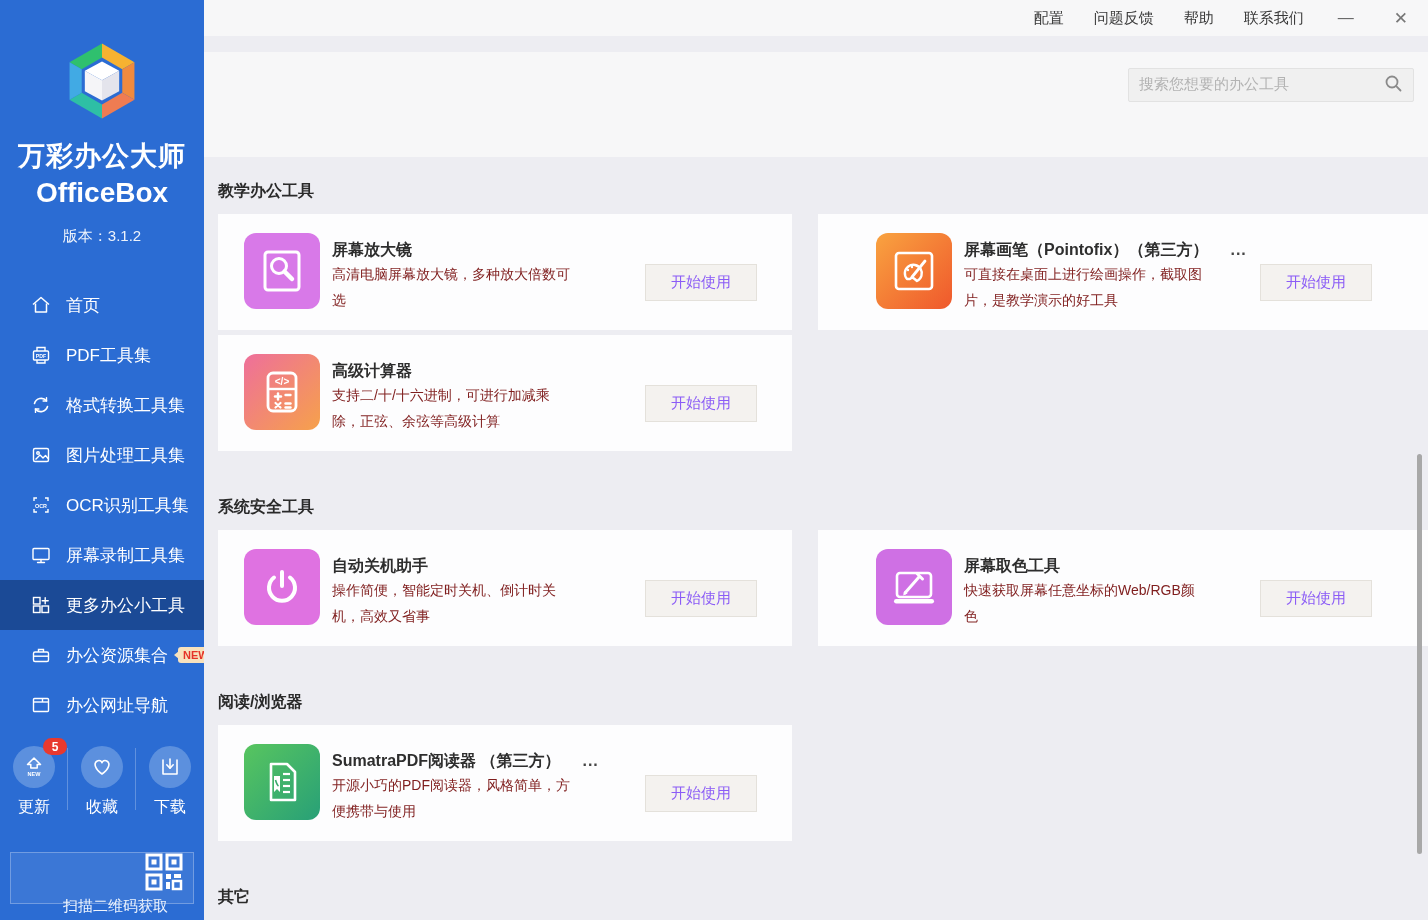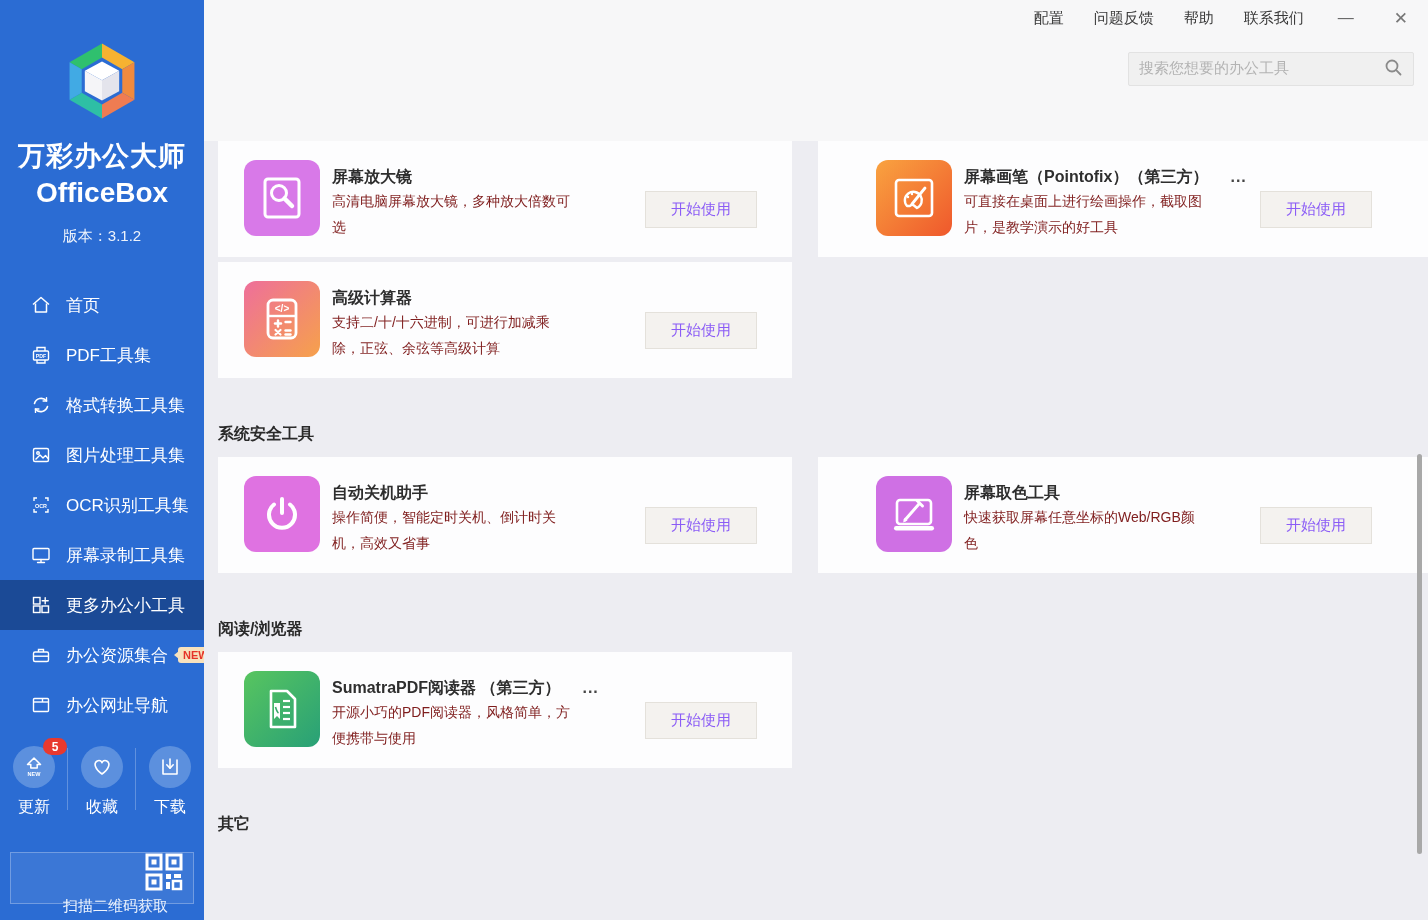--- a/index.html
+++ b/index.html
@@ -51,21 +51,21 @@
     display:flex; align-items:center; justify-content:center; padding:0 4px;
   }
   .qr-box {
     position:absolute; left:10px; right:10px; bottom:16px; height:52px;
     background:rgba(255,255,255,.08); border:1px solid rgba(255,255,255,.28);
     display:flex; align-items:flex-end; padding:0 10px;flex-direction:column;
   }
   .qr-text { margin-left:9px; font-size:15px; line-height:1.45; color:#eef4fd; white-space:nowrap; }
 
   
-  .main { flex:1; display:flex; flex-direction:column; background:#ededf2; position:relative; }
+  .main { flex:1; display:flex; flex-direction:column; background:#ededf2; position:relative;gap:16px; }
   .topbar {
     height:36px; background:#f7f7f8; display:flex; justify-content:flex-end;
     align-items:center; padding-right:16px; font-size:15px; color:#3a3a3a;
   }
   .topbar .menu-item { margin-left:30px; cursor:pointer; }
   .winbtn { margin-left:34px; color:#666; cursor:pointer; font-size:16px; }
   .winbtn.close { margin-left:40px; margin-right:4px; font-size:17px; color:#777; }
   .header { height:105px; background:#f7f7f8; display:flex; justify-content:flex-end; padding:16px 14px 0 0; }
   .search-box {
     width:286px; height:34px; background:#f0f0f0; border:1px solid #e2e2e2;
@@ -302,20 +302,21 @@
           <svg width="19" height="19" viewBox="0 0 19 19" fill="none" stroke="#8a8a8a" stroke-width="1.8" stroke-linecap="round">
               <circle cx="8" cy="8" r="5.5"></circle>
               <line x1="12.2" y1="12.2" x2="16.5" y2="16.5"></line>
             </svg>
         </span>
       </div>
     </div>
 
     <div class="content">
 
+      <div class="section-title first">教学办公工具</div>
       <div class="card-row">
         <div class="card left">
           <div class="card-icon" style="background:#d879e8">
             <svg width="46" height="46" viewBox="0 0 46 46" fill="none" stroke="#fff">
                 <rect x="6" y="4" width="34" height="38" rx="3" stroke-width="3"></rect>
                 <circle cx="20" cy="18" r="7.5" stroke-width="3"></circle>
                 <line x1="25.5" y1="23.5" x2="33" y2="31" stroke-width="4.5" stroke-linecap="round"></line>
               </svg>
           </div>
           <div class="card-body">

